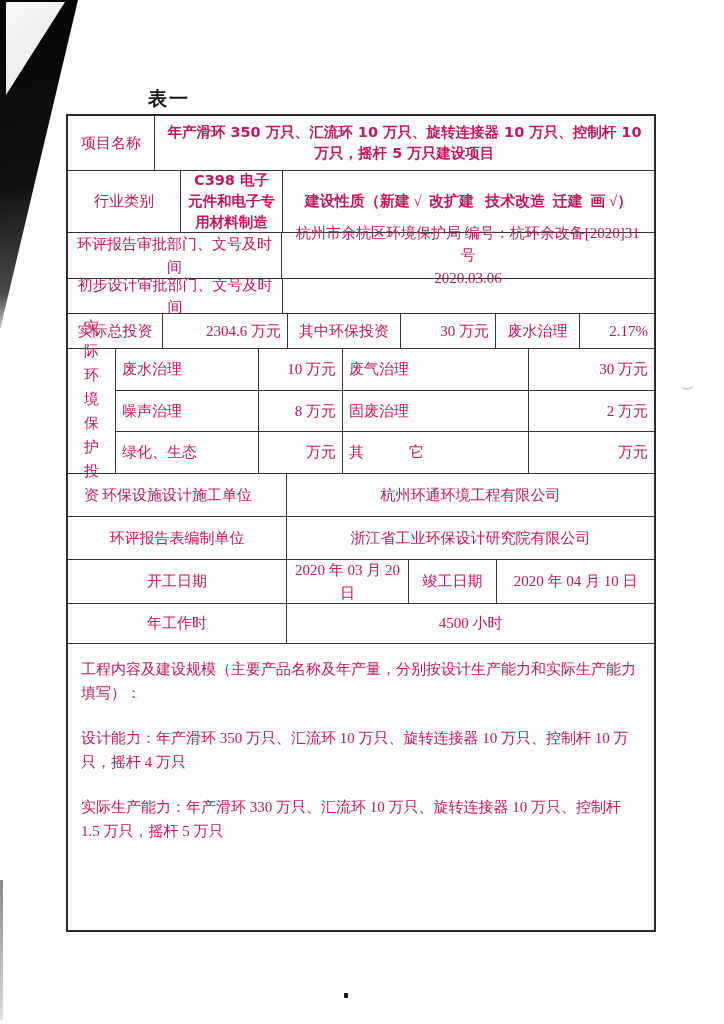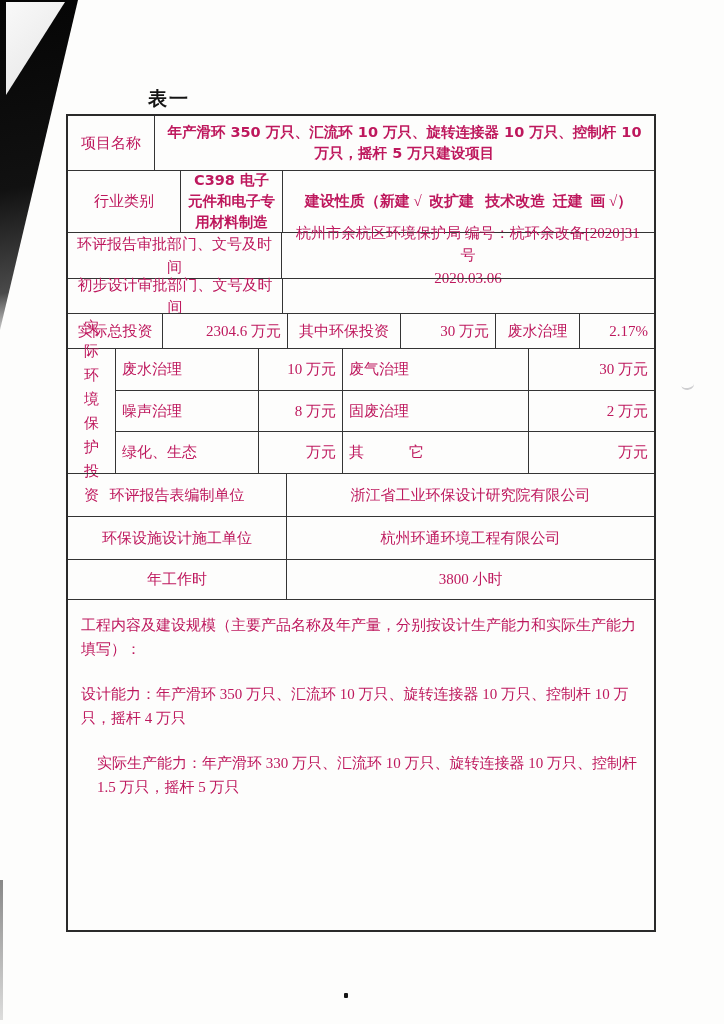--- a/index.html
+++ b/index.html
@@ -63,21 +63,21 @@
   .prewrap{white-space:pre-wrap;font-weight:bold;}
   .alt{font-family:"DejaVu Sans","Liberation Sans",sans-serif;font-weight:600;font-size:14.5px;line-height:1.45;}
   .vlabel{word-break:break-all;line-height:1.6;padding:2px 9px;}
   .subrows{display:flex;flex-direction:column;flex:1 1 auto;}
   .sub-row{display:flex;flex:1 1 auto;border-top:1px solid #343434;box-sizing:border-box;}
   .sub-row:first-child{border-top:none;}
   .scope-cell{
     display:block;padding:13px 13px;text-align:left;line-height:1.6;
   }
   .scope-cell p{margin:0 0 21px 0;font-family:Liberation Serif, serif;}
-  .scope-cell p:last-child{margin-bottom:0;margin-left:16px;}
+  .scope-cell p:last-child{margin-bottom:0;}
 </style>
 </head>
 <body>
 
 <div class="paper">
 
   <div class="corner-black"></div>
   <div class="corner-gray"></div>
   <div class="left-strip"></div>
   <div class="squiggle"></div>
@@ -136,33 +136,39 @@
         <div class="sub-row">
           <div class="cell left" style="width:143px;border-left:1px solid #343434">绿化、生态</div>
           <div class="cell right" style="width:84px">万元</div>
           <div class="cell left" style="width:186px">其　　　它</div>
           <div class="cell grow right">万元</div>
         </div>
       </div>
     </div>
 
     <div class="row" style="height:43px">
+      <div class="cell" style="width:218px">环保设施设计施工单位</div>
+      <div class="cell grow">杭州环通环境工程有限公司</div>
+    </div>
+
+    <div class="row" style="height:43px">
       <div class="cell" style="width:218px">环评报告表编制单位</div>
       <div class="cell grow">浙江省工业环保设计研究院有限公司</div>
     </div>
 
-    <div class="row" style="height:43px">
-      <div class="cell" style="width:218px">环保设施设计施工单位</div>
-      <div class="cell grow">杭州环通环境工程有限公司</div>
+    <div class="row" style="height:44px">
+      <div class="cell" style="width:218px">开工日期</div>
+      <div class="cell" style="width:122px">2020 年 03 月 20 日</div>
+      <div class="cell" style="width:88px">竣工日期</div>
+      <div class="cell grow">2020 年 04 月 10 日</div>
     </div>
-
 
     <div class="row" style="height:40px">
       <div class="cell" style="width:218px">年工作时</div>
-      <div class="cell grow">3800 小时</div>
+      <div class="cell grow">4500 小时</div>
     </div>
 
     <div class="row" style="flex:1 1 auto">
       <div class="cell grow scope-cell">
         <p>工程内容及建设规模（主要产品名称及年产量，分别按设计生产能力和实际生产能力填写）：</p>
         <p>设计能力：年产滑环 350 万只、汇流环 10 万只、旋转连接器 10 万只、控制杆 10 万只，摇杆 4 万只</p>
         <p>实际生产能力：年产滑环 330 万只、汇流环 10 万只、旋转连接器 10 万只、控制杆 1.5 万只，摇杆 5 万只</p>
       </div>
     </div>
 

